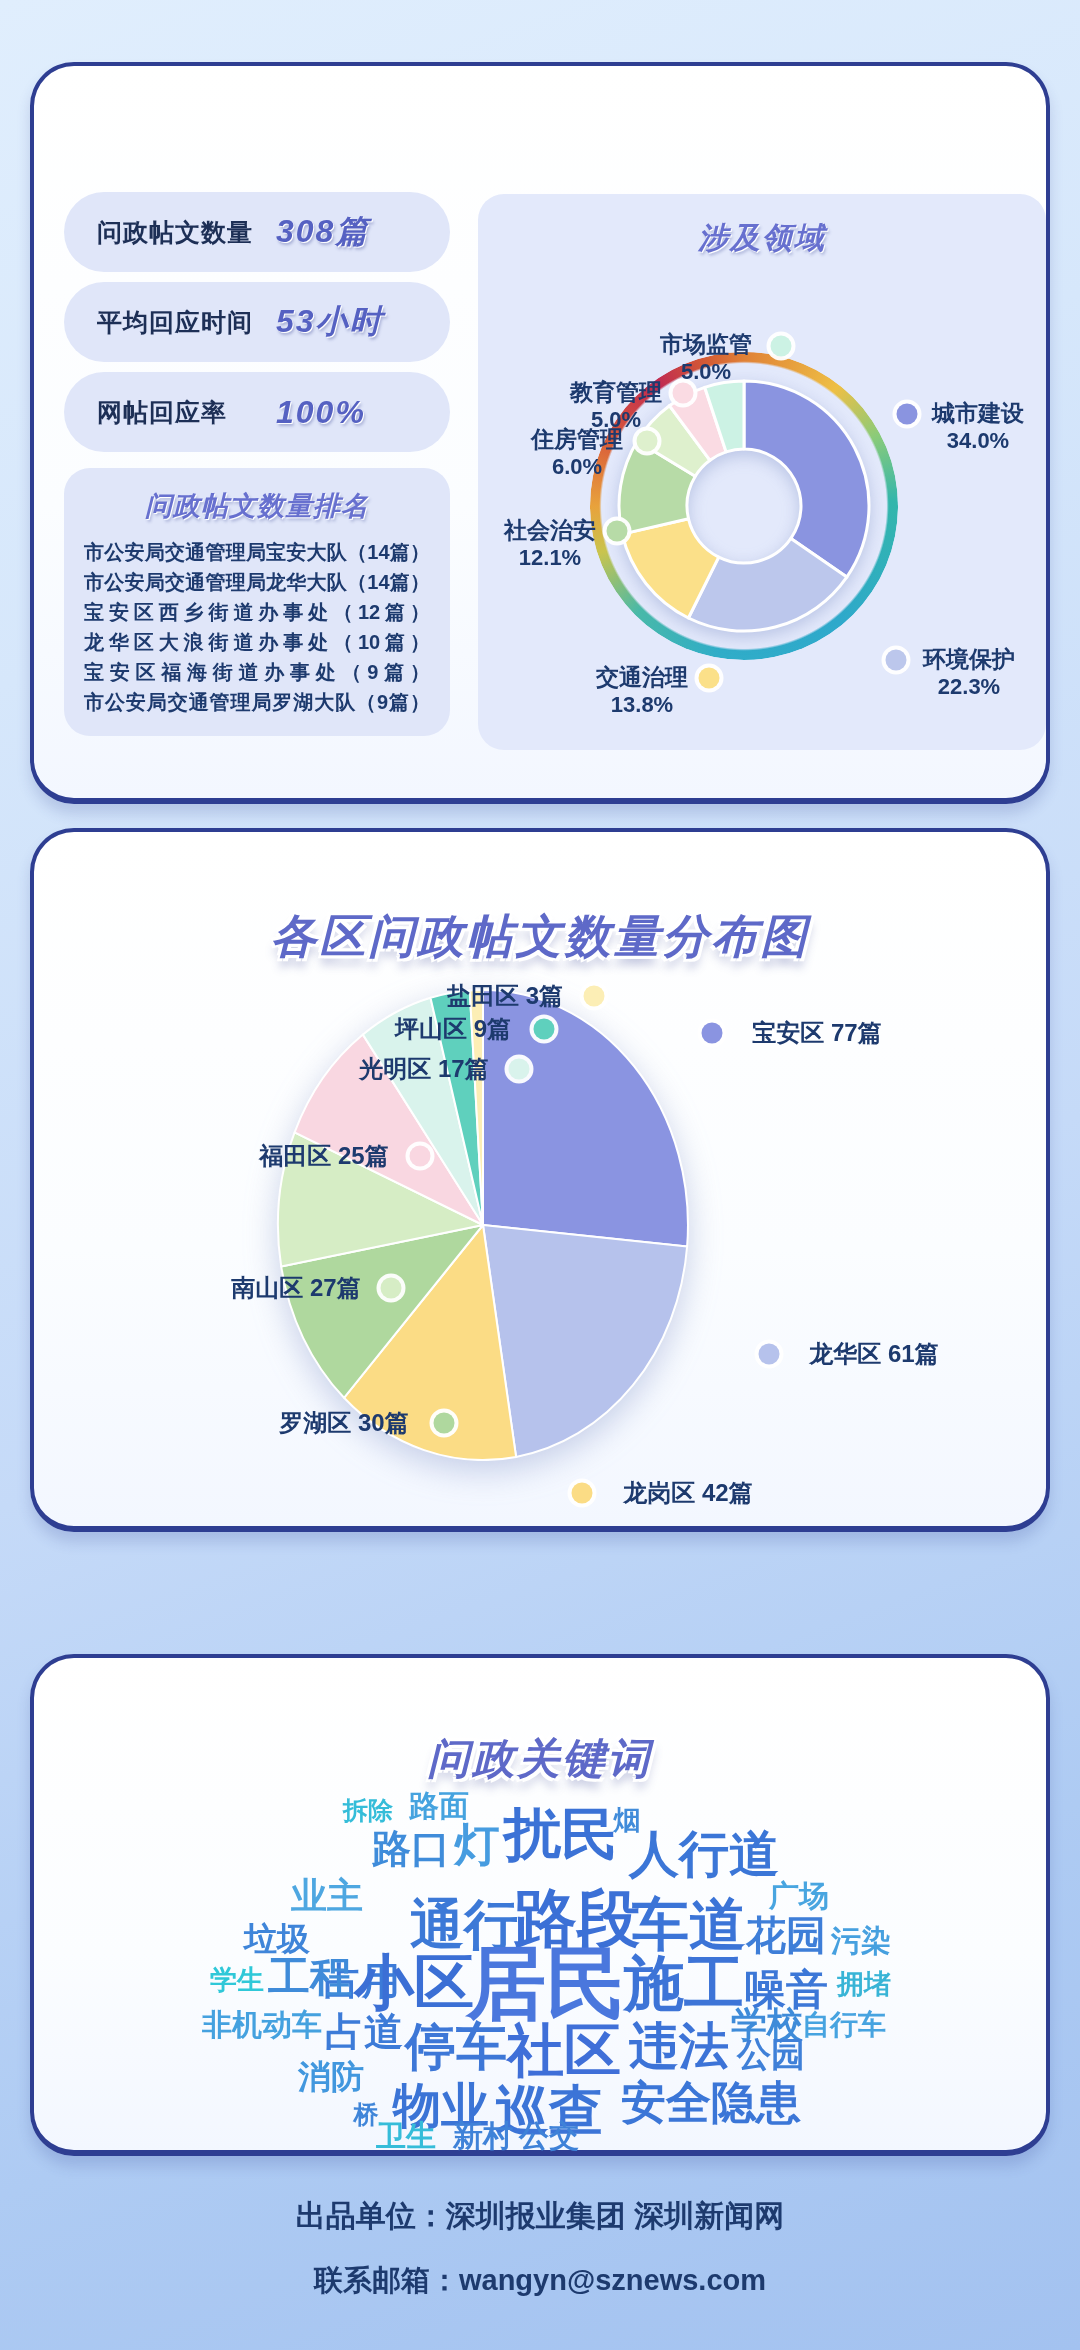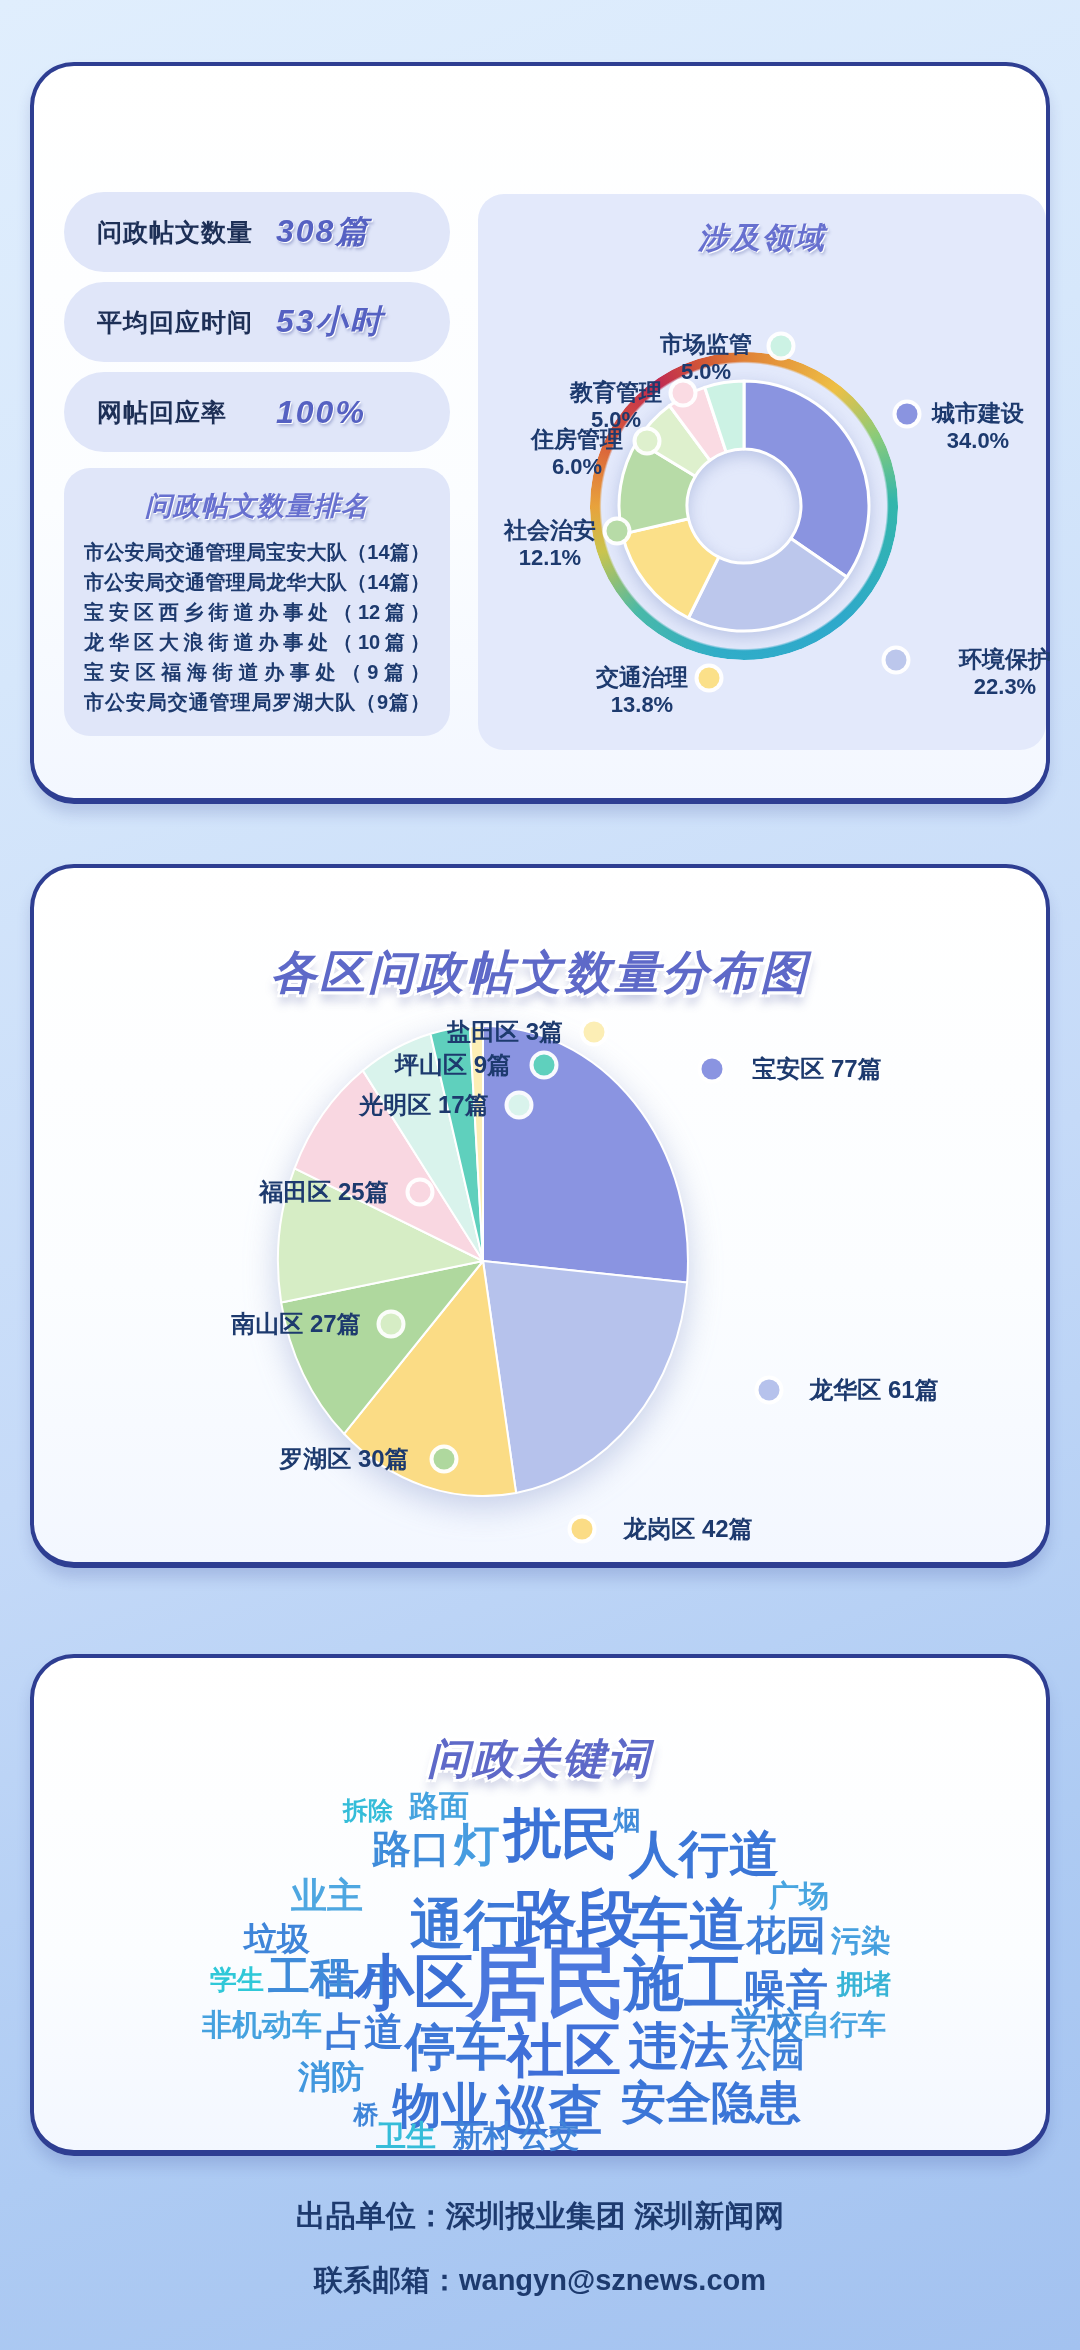--- a/index.html
+++ b/index.html
@@ -8,21 +8,21 @@
     font-family:"Liberation Sans","DejaVu Sans",sans-serif;
     background:linear-gradient(160deg,#e0eefd 0%,#d6e7fb 25%,#c5daf8 55%,#aecbf3 80%,#a3c2f0 100%);
   }
   .card{
     position:absolute;left:30px;width:1012px;
     background:linear-gradient(180deg,#ffffff 0%,#fbfdff 60%,#f3f7ff 100%);
     border:4px solid #2e3e92;border-bottom-width:6px;border-radius:44px;
     box-shadow:0 10px 14px rgba(46,62,146,0.18);
   }
   #card1{top:62px;height:732px;}
-  #card2{top:864px;height:694px;}
+  #card2{top:828px;height:694px;}
   #card3{top:1654px;height:492px;}
   .big-title{
     position:absolute;left:0;right:0;text-align:center;
     font-weight:800;font-style:italic;letter-spacing:3px;color:#5e69c8;white-space:nowrap;
     text-shadow:-3px -3px 0 #fff,3px -3px 0 #fff,-3px 3px 0 #fff,3px 3px 0 #fff,0 9px 10px rgba(60,72,150,0.35);
   }
   #card1 .big-title{top:26px;font-size:47px;}
   #card2 .big-title{top:36px;font-size:46px;}
   #card3 .big-title{top:38px;font-size:42px;}
   .pill{
@@ -120,21 +120,21 @@
             <path d="M144.2,340.1 A125,125 0 0 1 159.2,247.0 L217.3,282.3 A57,57 0 0 0 210.5,324.8 Z" fill="#b7dba7" stroke="#ffffff" stroke-width="3" stroke-linejoin="round"></path>
             <path d="M159.2,247.0 A125,125 0 0 1 191.4,211.7 L232.0,266.3 A57,57 0 0 0 217.3,282.3 Z" fill="#def0cd" stroke="#ffffff" stroke-width="3" stroke-linejoin="round"></path>
             <path d="M191.4,211.7 A125,125 0 0 1 226.7,193.3 L248.1,257.9 A57,57 0 0 0 232.0,266.3 Z" fill="#fadbe3" stroke="#ffffff" stroke-width="3" stroke-linejoin="round"></path>
             <path d="M226.7,193.3 A125,125 0 0 1 266.0,187.0 L266.0,255.0 A57,57 0 0 0 248.1,257.9 Z" fill="#ccf2e4" stroke="#ffffff" stroke-width="3" stroke-linejoin="round"></path>
           </svg>
       <div class="c-label" style="left: 500px; top: 233px;">
             <div>城市建设</div>
             <div class="c-pct">34.0%</div>
           </div>
           <span class="c-dot" style="left: 429px; top: 220px; background: rgb(138, 148, 224);"></span>
-          <div class="c-label" style="left: 491px; top: 479px; margin-left: 36px;">
+          <div class="c-label" style="left: 491px; top: 479px;">
             <div>环境保护</div>
             <div class="c-pct">22.3%</div>
           </div>
           <span class="c-dot" style="left: 418px; top: 466px; background: rgb(188, 199, 236);"></span>
           <div class="c-label" style="left: 164px; top: 497px;">
             <div>交通治理</div>
             <div class="c-pct">13.8%</div>
           </div>
           <span class="c-dot" style="left: 231px; top: 484px; background: rgb(251, 224, 137);"></span>
           <div class="c-label" style="left: 72px; top: 350px;">

